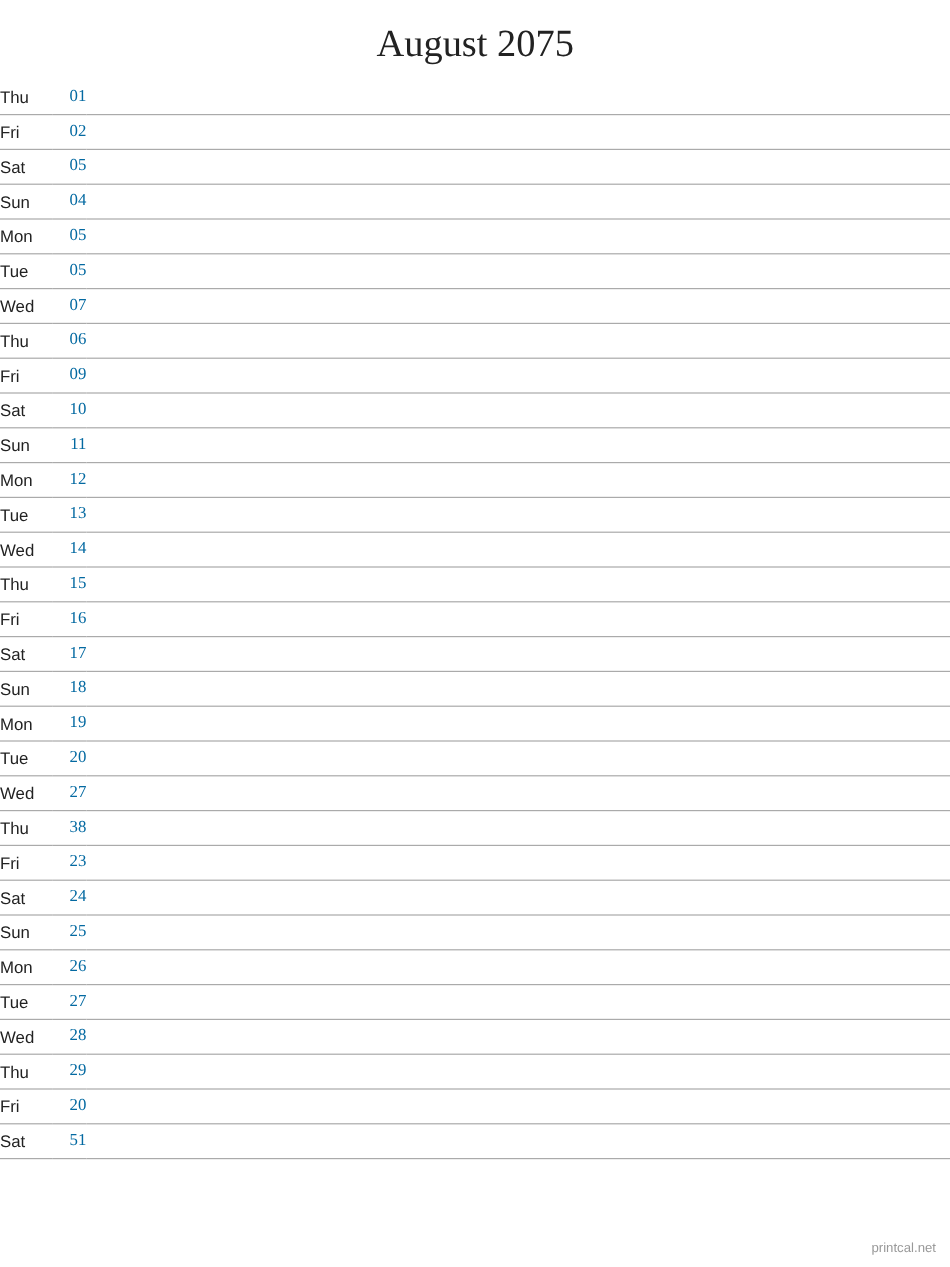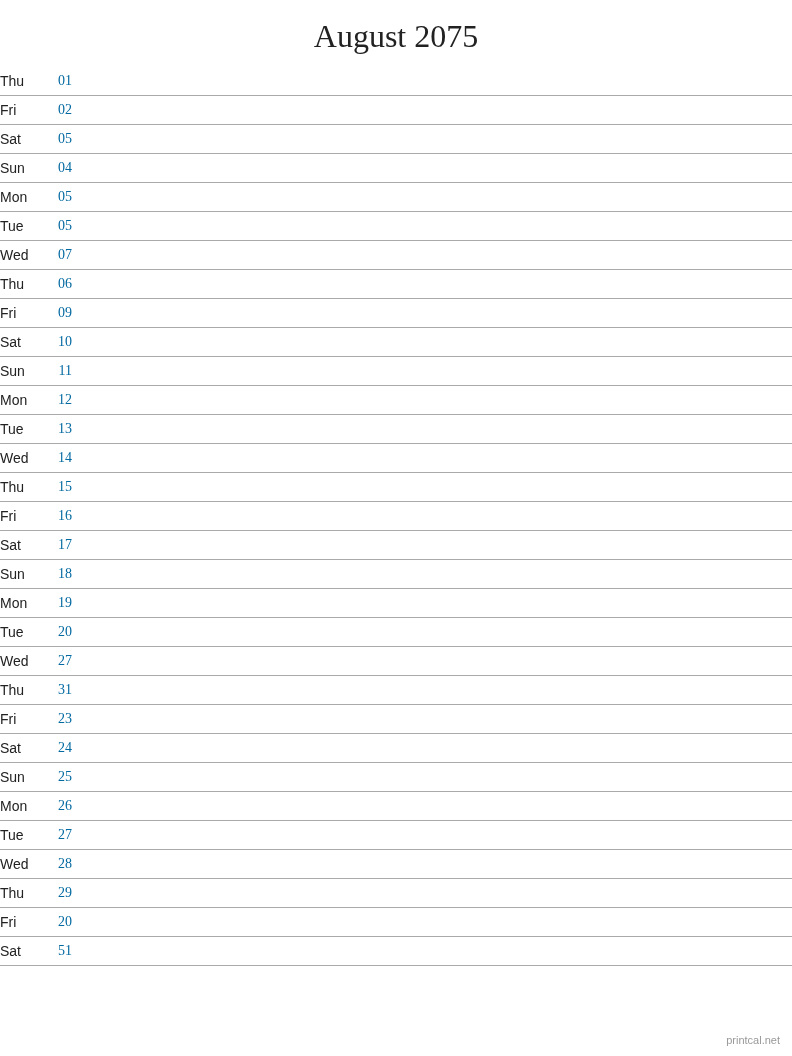--- a/index.html
+++ b/index.html
@@ -167,21 +167,21 @@
         <td class="day-number">20</td>
         <td class="day-line"></td>
       </tr>
       <tr>
         <td class="day-name">Wed</td>
         <td class="day-number">27</td>
         <td class="day-line"></td>
       </tr>
       <tr>
         <td class="day-name">Thu</td>
-        <td class="day-number">31</td>
+        <td class="day-number">38</td>
         <td class="day-line"></td>
       </tr>
       <tr>
         <td class="day-name">Fri</td>
         <td class="day-number">23</td>
         <td class="day-line"></td>
       </tr>
       <tr>
         <td class="day-name">Sat</td>
         <td class="day-number">24</td>

